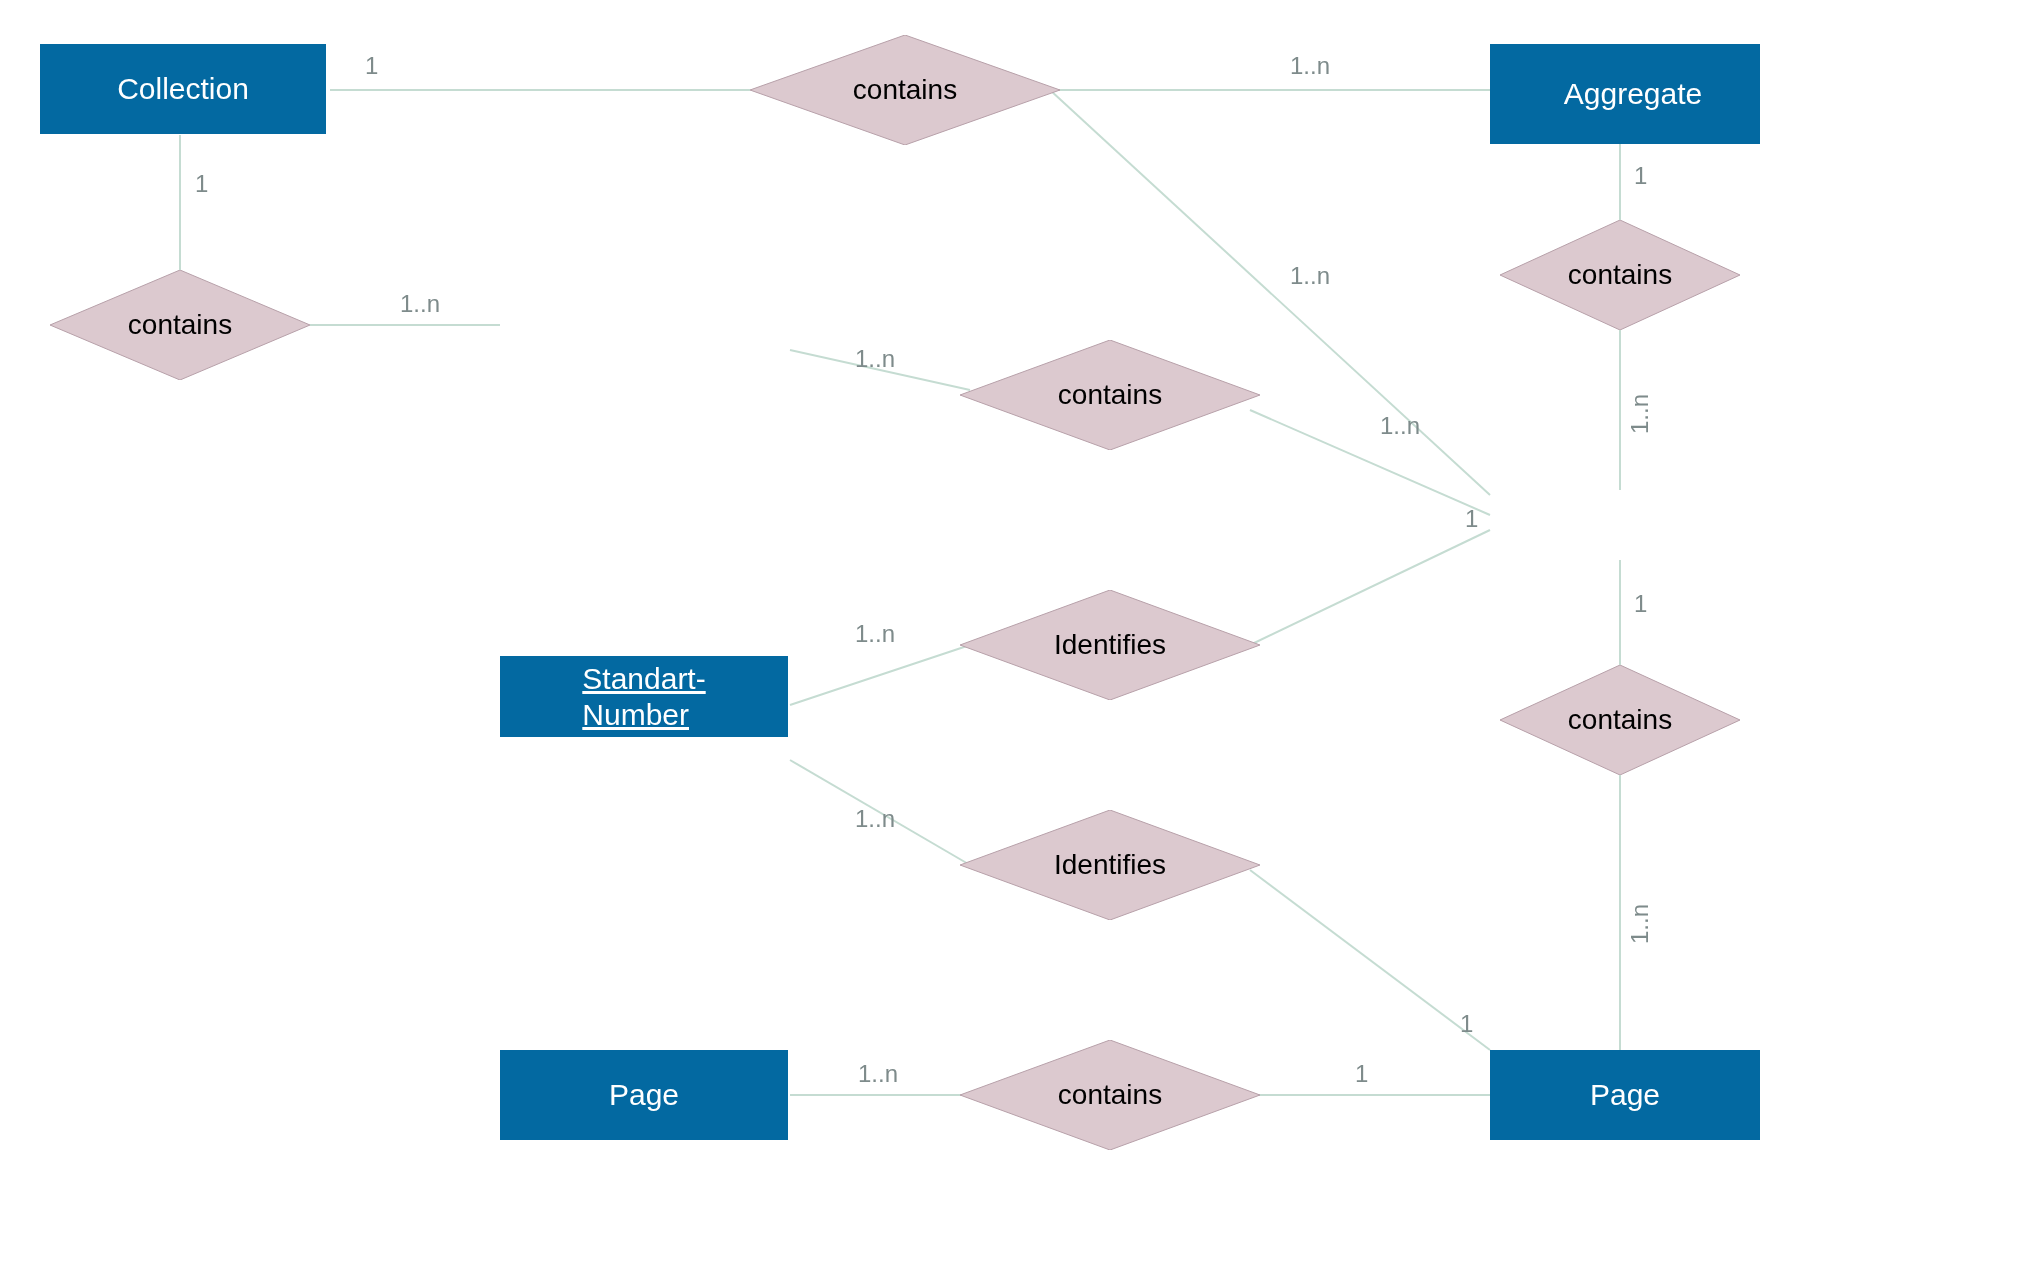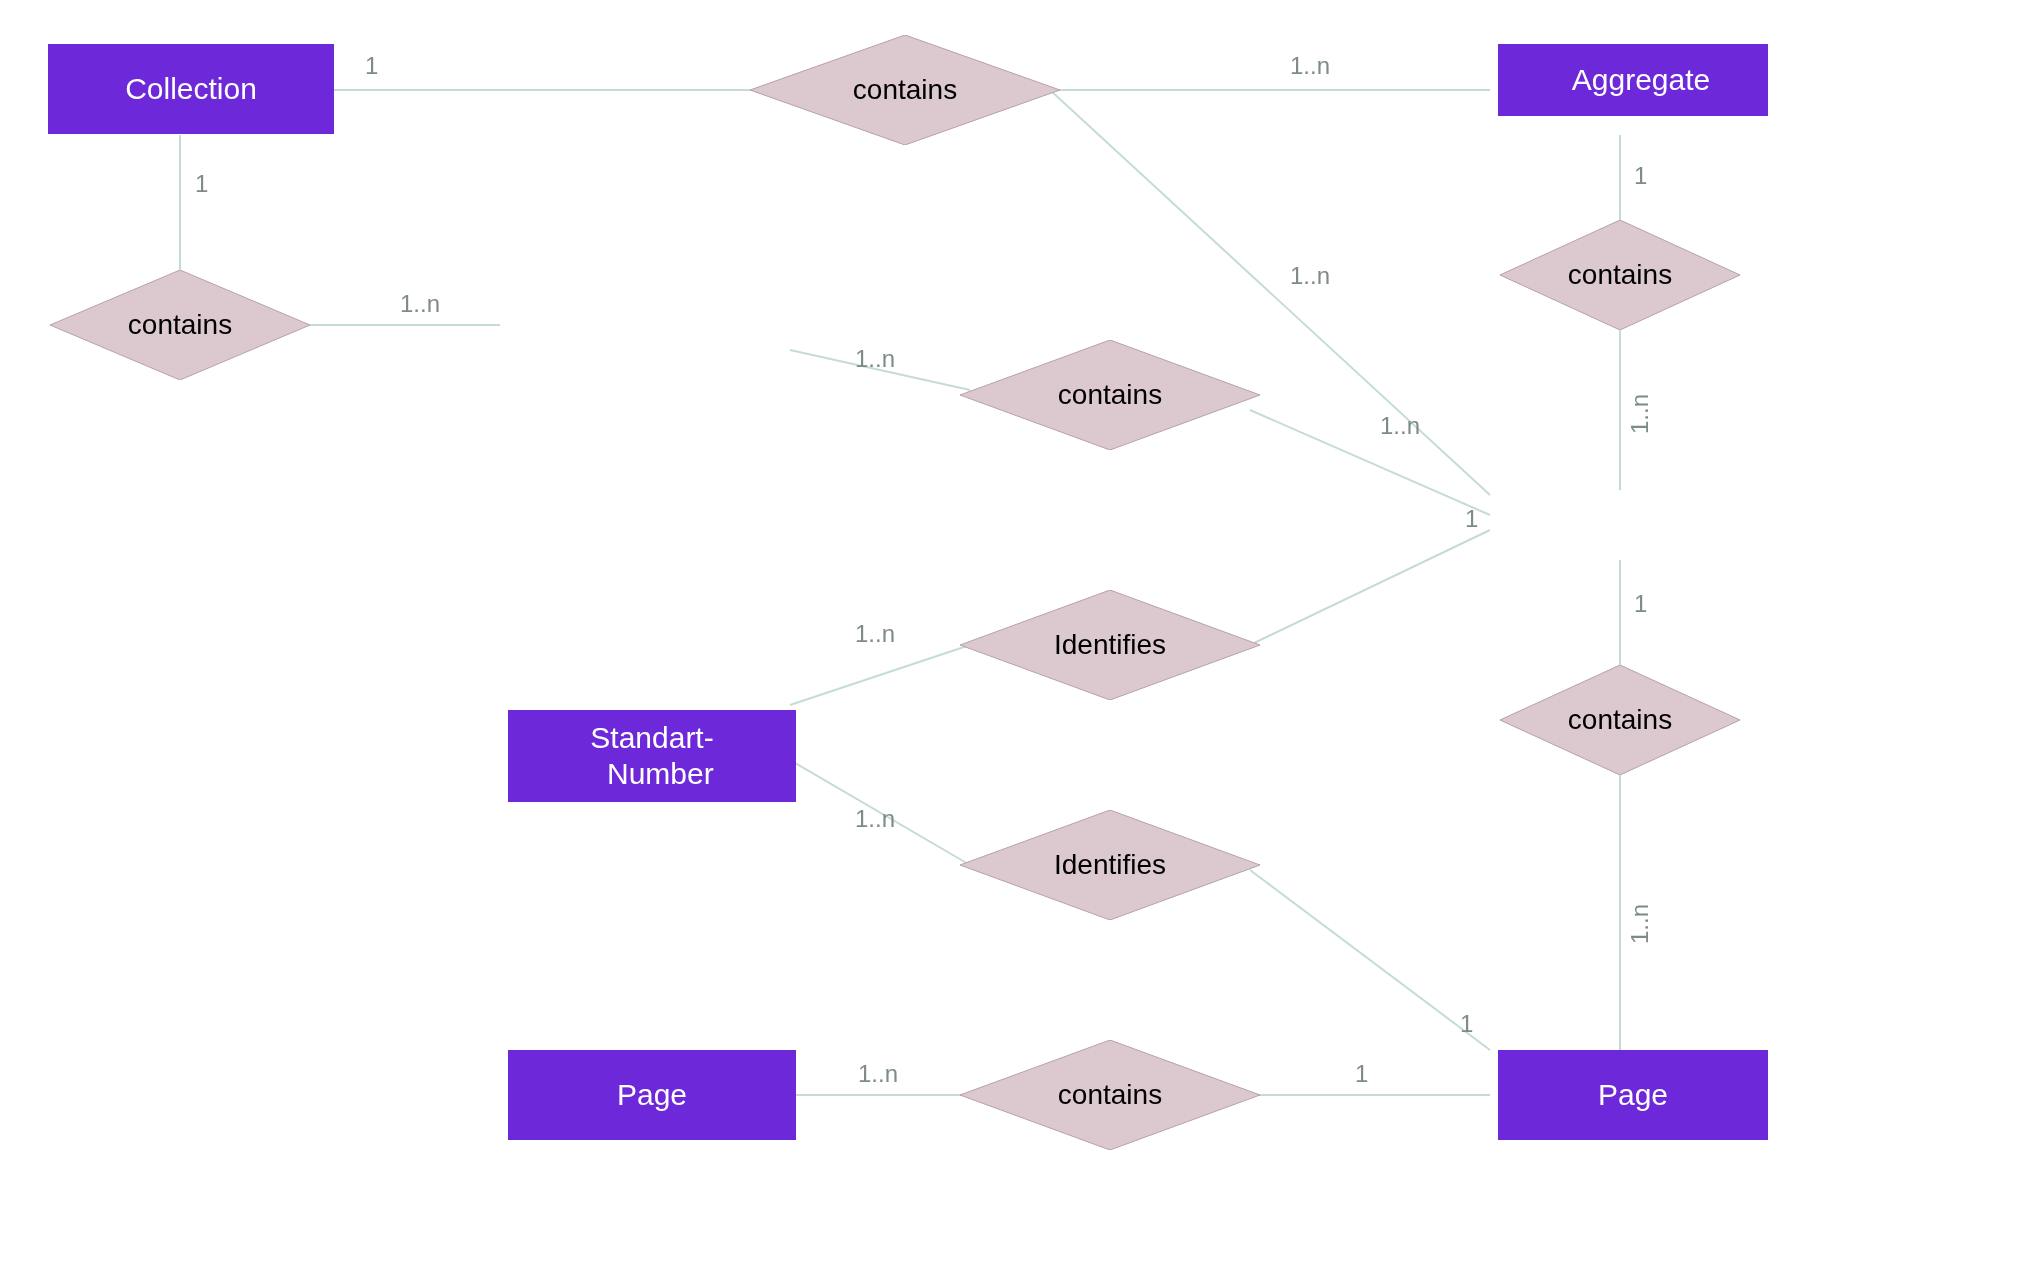--- a/index.html
+++ b/index.html
@@ -19,30 +19,29 @@
 svg.connectors {
   position: absolute;
   top: 0;
   left: 0;
   width: 2034px;
   height: 1284px;
   pointer-events: none;
 }
 .entity {
   position: absolute;
-  background: #6d28d9;
+  background: #0369a1;
   color: #ffffff;
   display: flex;
   align-items: center;
   justify-content: center;
   font-size: 30px;
-  text-align: right;
+  text-align: left;
   line-height: 1.2;
   box-sizing: border-box;
-  margin-left: 8px;
 }
 .relationship {
   position: absolute;
   display: flex;
   align-items: center;
   justify-content: center;
 }
 .relationship svg {
   position: absolute;
   top: 0;
@@ -107,27 +106,27 @@
     <line x1="790" y1="1095" x2="970" y2="1095"></line>
 
     <line x1="1250" y1="1095" x2="1490" y2="1095"></line>
   </g>
 </svg>
 
 <div class="entity" style="left:40px; top:44px; width:286px; height:90px;">
   <span>Collection</span>
 </div>
 
-<div class="entity" style="left:1490px; top:44px; width:270px; height:72px;padding-left:16px;">
+<div class="entity" style="left:1490px; top:44px; width:270px; height:100px;padding-left:16px;">
   <span>Aggregate</span>
 </div>
 
 
 
-<div class="entity" style="left:500px; top:710px; width:288px; height:92px;">
+<div class="entity" style="left:500px; top:656px; width:288px; height:81px;text-decoration:underline;">
   <span>
     <span>Standart-</span><br>
     <span>Number</span>
   </span>
 </div>
 
 <div class="entity" style="left:500px; top:1050px; width:288px; height:90px;">
   <span>Page</span>
 </div>
 

